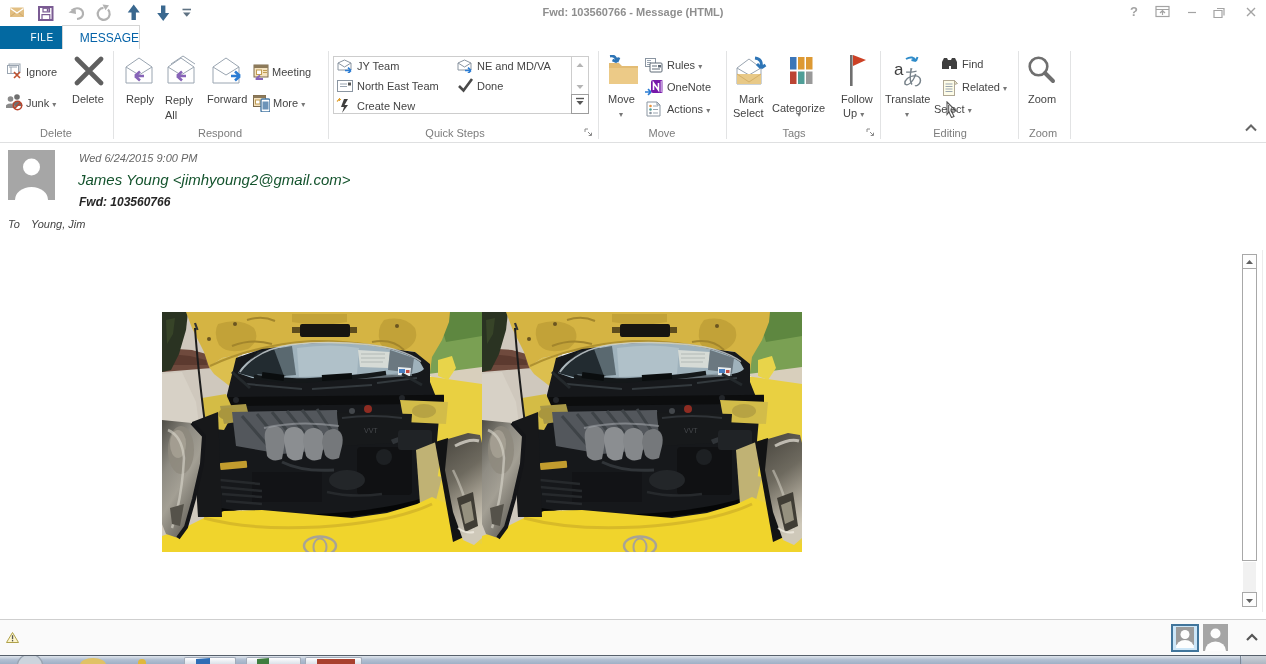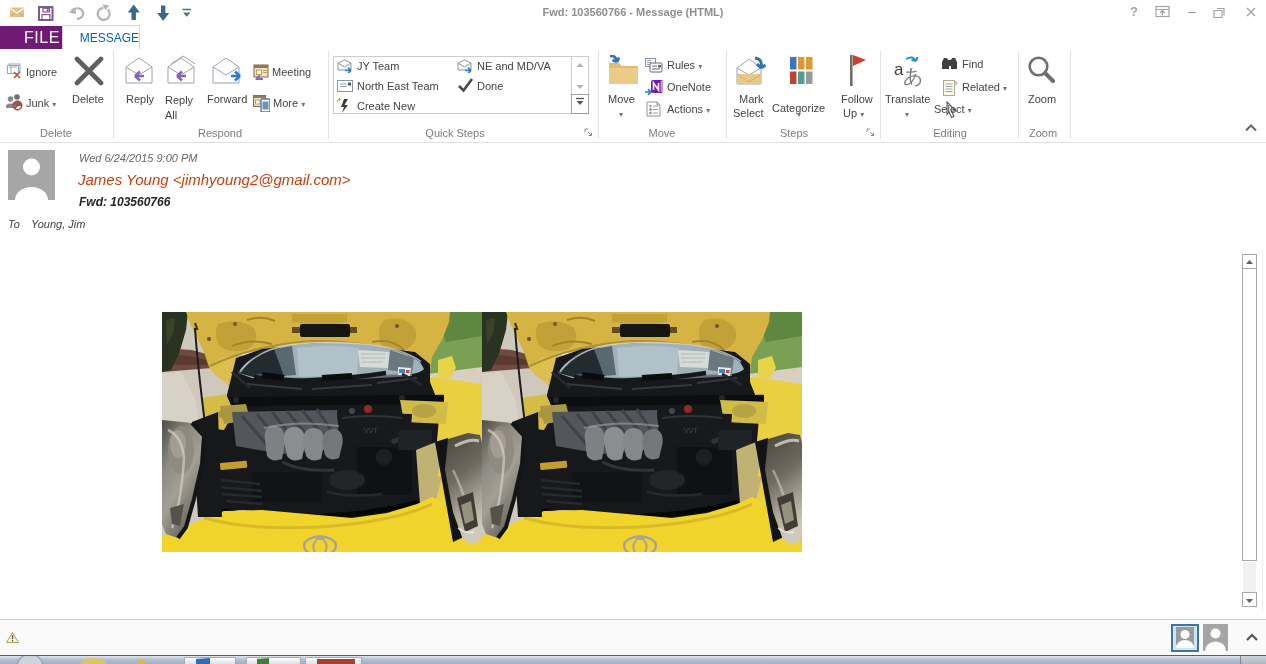--- a/index.html
+++ b/index.html
@@ -6,22 +6,22 @@
 html,body { width:1266px; height:664px; overflow:hidden; background:#fff;
   font-family:"Liberation Sans", sans-serif; }
 #win { position:absolute; left:0; top:0; width:1266px; height:664px; background:#fff; }
 .abs { position:absolute; }
 
 #titlebar { position:absolute; left:0; top:0; width:1266px; height:25px; background:#fff; }
 #title { position:absolute; top:6px; left:0; width:1266px; text-align:center;
   font-size:11px; color:#8e8e8e;font-weight:bold; }
 
 #tabrow { position:absolute; left:0; top:25px; width:1266px; height:24px; background:#fff; }
-#filetab { position:absolute; left:0; top:1px; width:84px; height:23px; background:#701a75;
-  color:#fff; font-size:16px; text-align:center; line-height:23px; letter-spacing:0.5px; }
+#filetab { position:absolute; left:0; top:1px; width:84px; height:23px; background:#0369a1;
+  color:#fff; font-size:10px; text-align:center; line-height:23px; letter-spacing:0.5px; }
 #msgtab { position:absolute; left:62px; top:0px; width:78px; height:24px; background:#fff;
   border:1px solid #d5d5d5; border-bottom:none; color:#0563a8; font-size:12px;
   text-align:right; line-height:24px; letter-spacing:0px; }
 
 #ribbon { position:absolute; left:0; top:49px; width:1266px; height:94px; background:#fff;
   border-bottom:1px solid #dfe0e1; font-size:11px; color:#444; }
 .gsep { position:absolute; top:2px; height:88px; width:1px; background:#e2e3e4; }
 .glabel { position:absolute; top:78px; font-size:11px; color:#7c7c7c; text-align:center; }
 .rtxt { position:absolute; font-size:11px; color:#444; white-space:nowrap; }
 .dd { color:#777; font-size:8px; }
@@ -92,21 +92,21 @@
     <div class="gsep" style="left:328px"></div>
     <div class="gsep" style="left:598px"></div>
     <div class="gsep" style="left:726px"></div>
     <div class="gsep" style="left:880px"></div>
     <div class="gsep" style="left:1018px"></div>
     <div class="gsep" style="left:1070px"></div>
     <div class="glabel" style="left:20px;width:72px">Delete</div>
     <div class="glabel" style="left:160px;width:120px">Respond</div>
     <div class="glabel" style="left:395px;width:120px">Quick Steps</div>
     <div class="glabel" style="left:600px;width:124px">Move</div>
-    <div class="glabel" style="left:730px;width:128px">Steps</div>
+    <div class="glabel" style="left:730px;width:128px">Tags</div>
     <div class="glabel" style="left:890px;width:120px">Editing</div>
     <div class="glabel" style="left:1018px;width:50px">Zoom</div>
 
     <svg class="abs" style="left:6px;top:14px" width="17" height="17" viewBox="0 0 17 17">
       <rect x="3" y="1" width="11" height="8" fill="#fff" stroke="#9aa5b1"></rect>
       <rect x="1.5" y="2.5" width="11" height="8" fill="#fff" stroke="#9aa5b1"></rect>
       <path d="M3 4 h8 M5 4 v6" stroke="#9aa5b1" fill="none"></path>
       <path d="M8 9 l6 6 M14 9 l-6 6" stroke="#c0522f" stroke-width="1.6"></path>
     </svg>
     <div class="rtxt" style="left:26px;top:17px">Ignore</div>
@@ -295,21 +295,21 @@
   </div>
 
   <div id="hdr">
     <div id="photo">
       <svg width="47" height="50" viewBox="0 0 47 50">
         <circle cx="23.5" cy="17" r="8.5" fill="#fff"></circle>
         <path d="M7 50 a16.5 13 0 0 1 33 0 Z" fill="#fff"></path>
       </svg>
     </div>
     <div class="abs" style="left:79px;top:8px;font-size:11px;color:#666">Wed 6/24/2015 9:00 PM</div>
-    <div class="abs" style="left:78px;top:27px;font-size:15px;color:#c2410c">James Young &lt;jimhyoung2@gmail.com&gt;</div>
+    <div class="abs" style="left:78px;top:27px;font-size:15px;color:#14532d">James Young &lt;jimhyoung2@gmail.com&gt;</div>
     <div class="abs" style="left:79px;top:51px;font-size:12px;font-weight:bold;color:#262626">Fwd: 103560766</div>
     <div class="abs" style="left:8px;top:74px;font-size:11px;color:#444">To</div>
     <div class="abs" style="left:31px;top:74px;font-size:11px;color:#444">Young, Jim</div>
   </div>
 
   <div id="body">
   <svg class="abs" style="left:162px;top:64px" width="640" height="240" viewBox="0 0 640 240">
   <defs>
     <linearGradient id="hl1" x1="0" y1="0" x2="0.6" y2="1">
       <stop offset="0" stop-color="#4e4c45"></stop>

